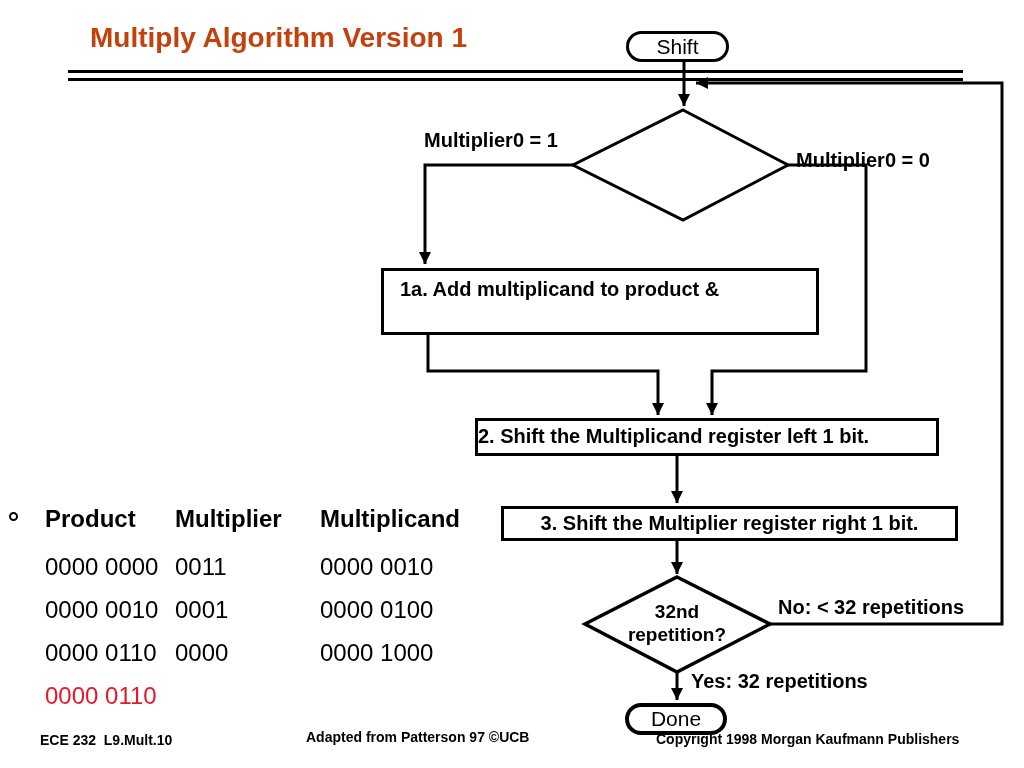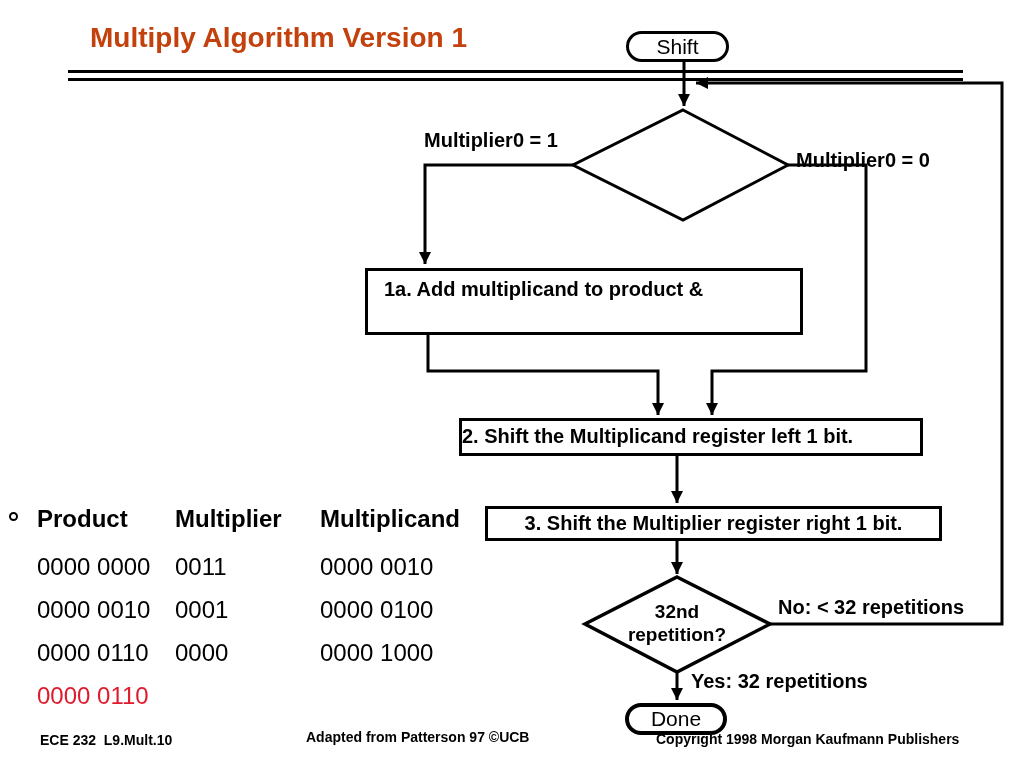--- a/index.html
+++ b/index.html
@@ -23,21 +23,21 @@
 
   .terminal{
     box-sizing:border-box;background:#fff;border:3px solid #000;border-radius:16px;
     text-align:center;font-size:21px;line-height:25px;
   }
   #start-terminal{left:626px;top:31px;width:103px;height:31px;}
   #done-terminal{left:625px;top:703px;width:102px;height:32px;border-width:4px;line-height:23px;}
 
   .process-box{
     box-sizing:border-box;background:#fff;border:3px solid #000;
-    font-weight:bold;font-size:20px;
+    font-weight:bold;font-size:20px;margin-left:16px;
   }
   #add-multiplicand-box{left:365px;top:268px;width:438px;height:67px;padding-top:4px;}
   #add-multiplicand-box .l1{margin-left:16px;line-height:28px;white-space:nowrap;}
   #add-multiplicand-box .l2{margin-left:52px;line-height:28px;white-space:nowrap;}
   #shift-left-box{left:459px;top:418px;width:464px;height:38px;text-align:left;line-height:31px;white-space:nowrap;}
   #shift-right-box{left:485px;top:506px;width:457px;height:35px;text-align:center;line-height:28px;white-space:nowrap;}
 
   .diamond-label{text-align:center;white-space:nowrap;}
   #test-diamond-label{left:573px;top:140px;width:220px;font-size:22px;line-height:25px;}
   #repetition-diamond-label{left:583px;top:600px;width:188px;font-size:19px;font-weight:bold;line-height:23px;}
@@ -46,21 +46,21 @@
   #multiplier0-1-label{left:424px;top:129px;}
   #multiplier0-0-label{left:796px;top:149px;}
   #no-branch-label{left:778px;top:596px;text-align:right;}
   #yes-branch-label{left:691px;top:670px;}
 
   #bullet-marker{left:9px;top:512px;width:9px;height:9px;box-sizing:border-box;
     border:2px solid #000;border-radius:50%;}
   #trace-table{left:33px;top:505px;width:470px;font-size:24px;}
   .t-row{position:absolute;left:0;width:470px;white-space:nowrap;}
   .t-cell{position:absolute;top:0;}
-  .t-c1{left:4px;} .t-c2{left:142px;} .t-c3{left:287px;}
+  .t-c1{left:12px;} .t-c2{left:142px;} .t-c3{left:287px;}
   .t-head{font-weight:bold;}
   .t-highlight{color:#e01a2d;}
 
   .footer-text{font-size:14px;font-weight:bold;white-space:pre;}
   #footer-left{left:40px;top:732px;}
   #footer-center{left:306px;top:729px;}
   #footer-right{left:656px;top:731px;}
 </style>
 </head>
 <body>

